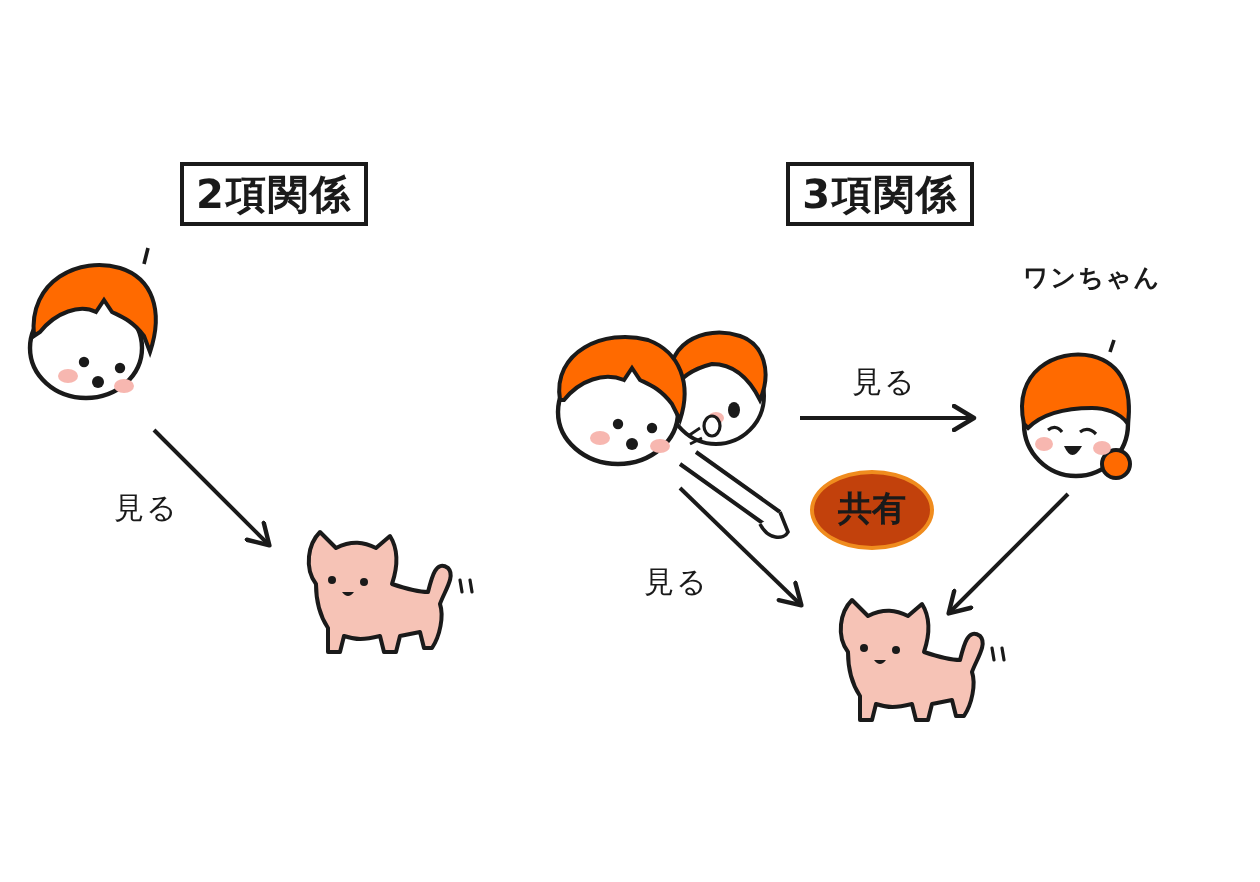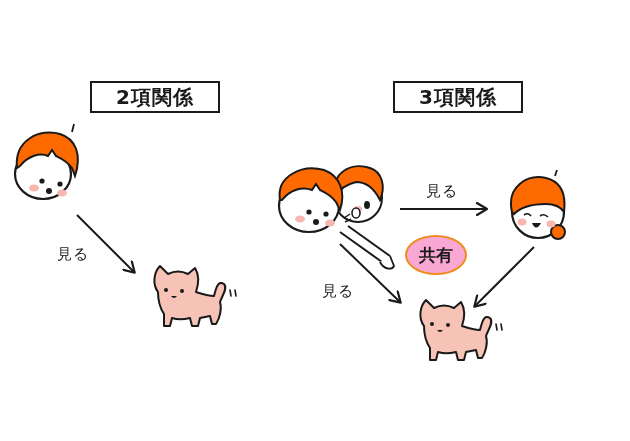--- a/index.html
+++ b/index.html
@@ -1,25 +1,25 @@
 <!DOCTYPE html>
 <html><head>
 <meta charset="utf-8">
 <style>
   html, body { margin: 0; padding: 0; background: #ffffff; }
   body { width: 630px; height: 441px; position: relative; overflow: hidden;
          font-family: "DejaVu Sans", sans-serif; }
   .title-box { position: absolute; border: 2.5px solid #1a1a1a; background: #fff;
-               font-weight: bold; font-size: 20px; line-height: 26px; padding: 1px 24px;
+               font-weight: bold; font-size: 20px; line-height: 26px; padding: 1px 6px;
                color: #1a1a1a; letter-spacing: 1px; text-align: center; }
   .label { position: absolute; font-weight: normal; font-size: 15px; color: #1a1a1a; letter-spacing: 1px; }
   .speech { position: absolute; font-weight: bold; font-size: 12.5px; color: #1a1a1a; text-align: center; line-height: 18px; letter-spacing: 1px; }
   .shared { position: absolute; border: 2.5px solid #f08c1e; border-radius: 50%;
             font-weight: bold; font-size: 17px; color: #1a1a1a; text-align: center;
-            line-height: 36px; width: 58px; height: 36px; background: #f9a8d4; }
+            line-height: 36px; width: 58px; height: 36px; background: #c2410c; }
   svg.layer { position: absolute; left: 0; top: 0; }
 </style>
 </head>
 <body>
 
 <svg class="layer" width="630" height="441" viewBox="0 0 630 441">
   <defs>
     <marker id="ah" markerWidth="14" markerHeight="14" refX="10" refY="7" orient="auto" markerUnits="userSpaceOnUse">
       <path d="M1,1 L11,7 L1,13" fill="none" stroke="#1a1a1a" stroke-width="2.2" stroke-linecap="round" stroke-linejoin="round"></path>
     </marker>
@@ -97,19 +97,20 @@
   </g>
 </svg>
 
 <div class="title-box" style="left:90px; top:81px; width:78px;">2項関係</div>
 
 <div class="label" style="left:57px; top:245px;">見る</div>
 
 <div class="title-box" style="left:393px; top:81px; width:78px;text-align:right;">3項関係</div>
 
 <div class="speech" style="left:490px; top:130px; width:112px;">
+  <div>ワンちゃん</div>
 </div>
 
 <div class="label" style="left:426px; top:182px;">見る</div>
 
 <div class="shared" style="left:405px; top:235px;">共有</div>
 
 <div class="label" style="left:322px; top:282px;">見る</div>
 
 </body></html>

